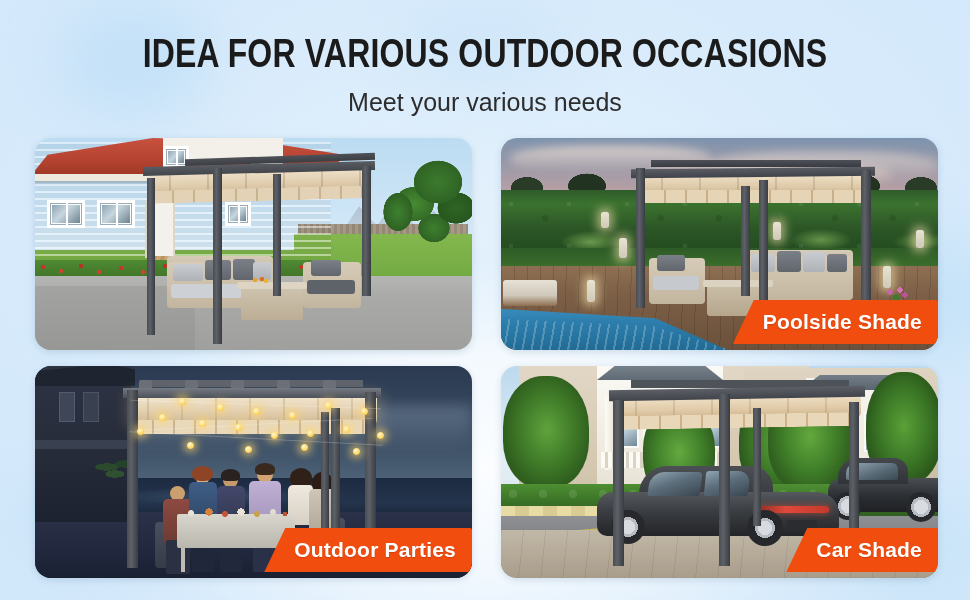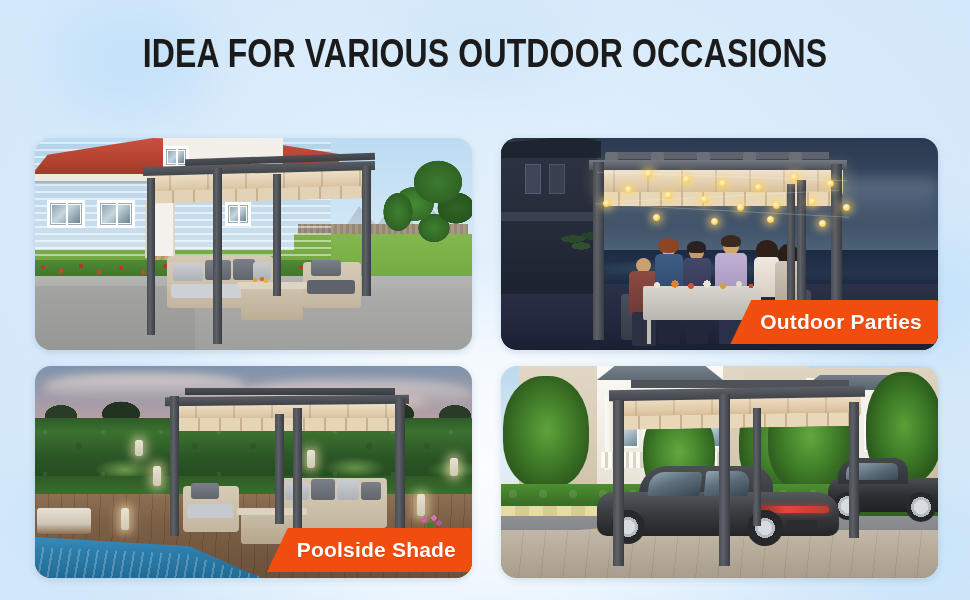--- a/index.html
+++ b/index.html
@@ -405,20 +405,21 @@
 <body>
 
 <div class="bg-fleck f1"></div>
 <div class="bg-fleck f2"></div>
 <div class="bg-fleck f3"></div>
 <div class="bg-fleck f4"></div>
 <div class="bg-fleck f5"></div>
 
 <div class="header">
   <div class="title">IDEA FOR VARIOUS OUTDOOR OCCASIONS</div>
+  <div class="subtitle">Meet your various needs</div>
 </div>
 
 <div class="grid">
 
   <div class="card">
     <div class="scene">
       <div class="layer c1-sky"></div>
       <div class="layer c1-mtn"></div>
       <div class="layer c1-mtn2"></div>
       <div class="layer c1-fence"></div>
@@ -473,20 +474,70 @@
       <div class="layer c1-beamF"></div>
       <div class="layer c1-p1 pergola-post"></div>
       <div class="layer c1-p2 pergola-post"></div>
       <div class="layer c1-p3 pergola-post"></div>
       <div class="layer c1-p4 pergola-post"></div>
     </div>
   </div>
 
   <div class="card">
     <div class="scene">
+      <div class="layer c2-sky"></div>
+      <div class="layer c2-cloud1"></div>
+      <div class="layer c2-cloud2"></div>
+      <div class="layer c2-cloud3"></div>
+      <div class="layer c2-treeline"></div>
+      <div class="layer c2-hedge"></div>
+      <div class="layer c2-hedgeglow"></div>
+      <div class="layer c2-lawn"></div>
+      <div class="layer c2-deck"></div>
+      <div class="layer c2-coping"></div>
+      <div class="layer c2-pool"></div>
+      <div class="layer c2-poolripple"></div>
+      <div class="layer c2-lounger"></div>
+
+      <div class="layer c2-b1 bollard"></div>
+      <div class="layer c2-b2 bollard"></div>
+      <div class="layer c2-b3 bollard"></div>
+      <div class="layer c2-b4 bollard"></div>
+      <div class="layer c2-b5 bollard"></div>
+      <div class="layer c2-b6 bollard"></div>
+
+      <div class="layer c2-sofaB sofa"></div>
+      <div class="layer c2-sofa sofa"></div>
+      <div class="layer c2-cu1 cush"></div>
+      <div class="layer c2-cu2 cushD"></div>
+      <div class="layer c2-cu3 cush"></div>
+      <div class="layer c2-cu4 cushD"></div>
+      <div class="layer c2-chair sofa"></div>
+      <div class="layer c2-chcu cushD"></div>
+      <div class="layer c2-chseat"></div>
+      <div class="layer c2-table"></div>
+      <div class="layer c2-ttop"></div>
+      <div class="layer c2-flower"></div>
+
+      <div class="layer c2-canopy"></div>
+      <div class="layer c2-scallop"></div>
+      <div class="layer c2-beamB"></div>
+      <div class="layer c2-beamF"></div>
+      <div class="layer c2-p1 pergola-post"></div>
+      <div class="layer c2-p2 pergola-post"></div>
+      <div class="layer c2-p3 pergola-post"></div>
+      <div class="layer c2-p4 pergola-post"></div>
+    </div>
+    <div class="badge">
+      <span class="badge-txt">Poolside Shade</span>
+    </div>
+  </div>
+
+  <div class="card">
+    <div class="scene">
       <div class="layer c3-sky"></div>
       <div class="layer c3-cloudn"></div>
       <div class="layer c3-sea"></div>
       <div class="layer c3-waterglow"></div>
       <div class="layer c3-ground"></div>
       <div class="layer c3-bldg"></div>
       <div class="layer c3-bldgroof"></div>
       <div class="layer c3-bwin1"></div>
       <div class="layer c3-bwin2"></div>
       <div class="layer c3-bledge"></div>
@@ -574,70 +625,20 @@
         <span class="bulb" style="left:228px;top:58px;"></span>
       </div>
     </div>
     <div class="badge">
       <span class="badge-txt">Outdoor Parties</span>
     </div>
   </div>
 
   <div class="card">
     <div class="scene">
-      <div class="layer c2-sky"></div>
-      <div class="layer c2-cloud1"></div>
-      <div class="layer c2-cloud2"></div>
-      <div class="layer c2-cloud3"></div>
-      <div class="layer c2-treeline"></div>
-      <div class="layer c2-hedge"></div>
-      <div class="layer c2-hedgeglow"></div>
-      <div class="layer c2-lawn"></div>
-      <div class="layer c2-deck"></div>
-      <div class="layer c2-coping"></div>
-      <div class="layer c2-pool"></div>
-      <div class="layer c2-poolripple"></div>
-      <div class="layer c2-lounger"></div>
-
-      <div class="layer c2-b1 bollard"></div>
-      <div class="layer c2-b2 bollard"></div>
-      <div class="layer c2-b3 bollard"></div>
-      <div class="layer c2-b4 bollard"></div>
-      <div class="layer c2-b5 bollard"></div>
-      <div class="layer c2-b6 bollard"></div>
-
-      <div class="layer c2-sofaB sofa"></div>
-      <div class="layer c2-sofa sofa"></div>
-      <div class="layer c2-cu1 cush"></div>
-      <div class="layer c2-cu2 cushD"></div>
-      <div class="layer c2-cu3 cush"></div>
-      <div class="layer c2-cu4 cushD"></div>
-      <div class="layer c2-chair sofa"></div>
-      <div class="layer c2-chcu cushD"></div>
-      <div class="layer c2-chseat"></div>
-      <div class="layer c2-table"></div>
-      <div class="layer c2-ttop"></div>
-      <div class="layer c2-flower"></div>
-
-      <div class="layer c2-canopy"></div>
-      <div class="layer c2-scallop"></div>
-      <div class="layer c2-beamB"></div>
-      <div class="layer c2-beamF"></div>
-      <div class="layer c2-p1 pergola-post"></div>
-      <div class="layer c2-p2 pergola-post"></div>
-      <div class="layer c2-p3 pergola-post"></div>
-      <div class="layer c2-p4 pergola-post"></div>
-    </div>
-    <div class="badge">
-      <span class="badge-txt">Poolside Shade</span>
-    </div>
-  </div>
-
-  <div class="card">
-    <div class="scene">
       <div class="layer c4-sky"></div>
       <div class="layer c4-bldg"></div>
       <div class="layer c4-bldgR"></div>
       <div class="layer c4-white"></div>
       <div class="layer c4-whiteR"></div>
       <div class="layer c4-mroof"></div>
       <div class="layer c4-mroofR"></div>
       <div class="layer c4-col" style="left:104px;top:30px;width:10px;height:74px;"></div>
       <div class="layer c4-col" style="left:142px;top:30px;width:10px;height:74px;"></div>
       <div class="layer c4-col" style="left:186px;top:30px;width:10px;height:74px;"></div>
@@ -682,15 +683,18 @@
 
       <div class="layer c4-canopy"></div>
       <div class="layer c4-scallop"></div>
       <div class="layer c4-beamB"></div>
       <div class="layer c4-beamF"></div>
       <div class="layer c4-p1 pergola-post"></div>
       <div class="layer c4-p2 pergola-post"></div>
       <div class="layer c4-p3 pergola-post"></div>
       <div class="layer c4-p4 pergola-post"></div>
     </div>
+    <div class="badge">
+      <span class="badge-txt">Car Shade</span>
+    </div>
   </div>
 
 </div>
 
 </body></html>

